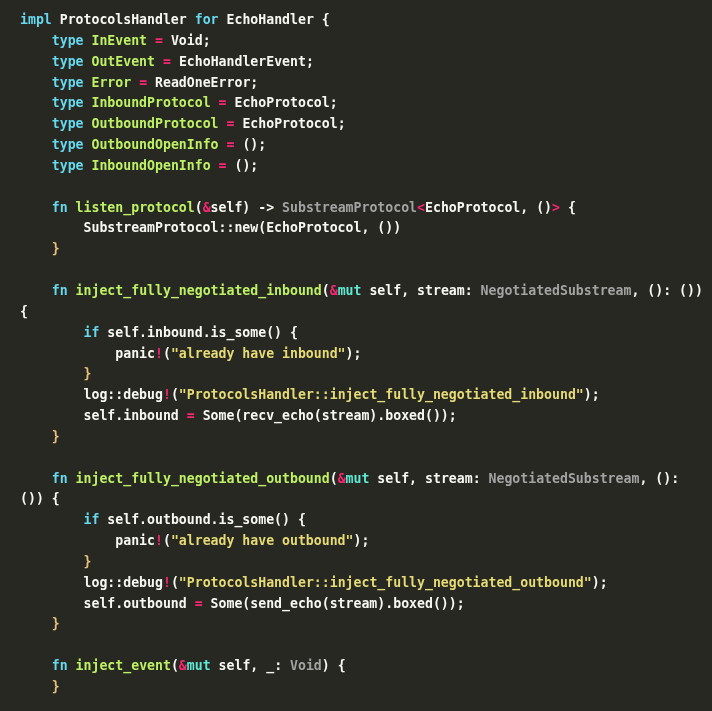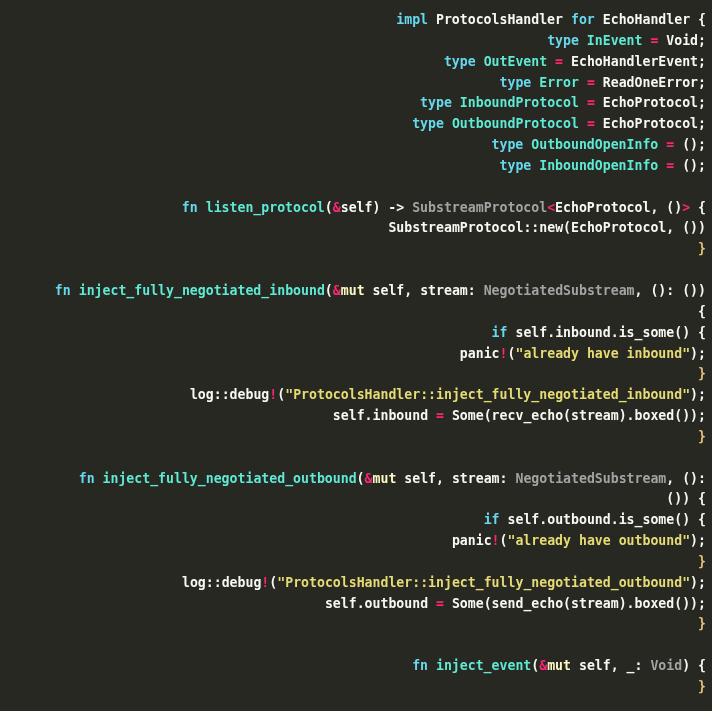--- a/index.html
+++ b/index.html
@@ -9,43 +9,42 @@
     background: #272822;
   }
   #code-surface {
     position: relative;
     width: 712px;
     height: 711px;
     background: #272822;
     overflow: hidden;
     box-sizing: border-box;
     padding: 10px 0 0 0;
-    text-align: right;
   }
   #code-block {
     font-family: "DejaVu Sans Mono", "Liberation Mono", monospace;
     font-size: 13.2px;
     line-height: 20.85px;
     white-space: pre-wrap;
     word-break: break-word;
     color: #f8f8f2;
     margin: 0;
     padding: 0 6px 0 20px;
     letter-spacing: 0px;
     font-weight: 700;
     -webkit-font-smoothing: antialiased;
   }
   .ln { display: block; min-height: 20.85px; }
 
   
   .kw   { color: #66d9ef; font-style: normal; }   
-  .fnm  { color: #5eead4; }                        
+  .fnm  { color: #bef264; }                        
   .typ  { color: #a3a3a3; }                        
   .op   { color: #f92672; }                        
-  .mut  { color: #fef9c3; }                        
+  .mut  { color: #5eead4; }                        
   .str  { color: #e6db74; }                        
   .pl   { color: #f8f8f2; }                        
   .br   { color: #f8f8f2; }                        
   .brc  { color: #e6c07b; }                        
 </style>
 </head>
 <body style="background: rgb(39, 40, 34);">
 
 <div id="code-surface" style="background: rgb(39, 40, 34);">
   <pre id="code-block" style="background: rgb(39, 40, 34);"><span class="ln" id="line-1"><span></span><span class="kw">impl</span><span class="pl"> </span><span class="pl">ProtocolsHandler</span><span class="pl"> </span><span class="kw">for</span><span class="pl"> </span><span class="pl">EchoHandler</span><span class="pl"> </span><span class="br">{</span></span><span class="ln" id="line-2"><span>    </span><span class="kw">type</span><span class="pl"> </span><span class="fnm">InEvent</span><span class="pl"> </span><span class="op">=</span><span class="pl"> </span><span class="pl">Void;</span></span><span class="ln" id="line-3"><span>    </span><span class="kw">type</span><span class="pl"> </span><span class="fnm">OutEvent</span><span class="pl"> </span><span class="op">=</span><span class="pl"> </span><span class="pl">EchoHandlerEvent;</span></span><span class="ln" id="line-4"><span>    </span><span class="kw">type</span><span class="pl"> </span><span class="fnm">Error</span><span class="pl"> </span><span class="op">=</span><span class="pl"> </span><span class="pl">ReadOneError;</span></span><span class="ln" id="line-5"><span>    </span><span class="kw">type</span><span class="pl"> </span><span class="fnm">InboundProtocol</span><span class="pl"> </span><span class="op">=</span><span class="pl"> </span><span class="pl">EchoProtocol;</span></span><span class="ln" id="line-6"><span>    </span><span class="kw">type</span><span class="pl"> </span><span class="fnm">OutboundProtocol</span><span class="pl"> </span><span class="op">=</span><span class="pl"> </span><span class="pl">EchoProtocol;</span></span><span class="ln" id="line-7"><span>    </span><span class="kw">type</span><span class="pl"> </span><span class="fnm">OutboundOpenInfo</span><span class="pl"> </span><span class="op">=</span><span class="pl"> </span><span class="pl">();</span></span><span class="ln" id="line-8"><span>    </span><span class="kw">type</span><span class="pl"> </span><span class="fnm">InboundOpenInfo</span><span class="pl"> </span><span class="op">=</span><span class="pl"> </span><span class="pl">();</span></span><span class="ln" id="line-9">&nbsp;</span><span class="ln" id="line-10"><span>    </span><span class="kw">fn</span><span class="pl"> </span><span class="fnm">listen_protocol</span><span class="pl">(</span><span class="op">&amp;</span><span class="pl">self) -&gt; </span><span class="typ">SubstreamProtocol</span><span class="op">&lt;</span><span class="pl">EchoProtocol, ()</span><span class="op">&gt;</span><span class="pl"> {</span></span><span class="ln" id="line-11"><span>        </span><span class="pl">SubstreamProtocol::new(EchoProtocol, ())</span></span><span class="ln" id="line-12"><span>    </span><span class="brc">}</span></span><span class="ln" id="line-13">&nbsp;</span><span class="ln" id="line-14"><span>    </span><span class="kw">fn</span><span class="pl"> </span><span class="fnm">inject_fully_negotiated_inbound</span><span class="pl">(</span><span class="op">&amp;</span><span class="mut">mut</span><span class="pl"> self, stream: </span><span class="typ">NegotiatedSubstream</span><span class="pl">, (): ()) {</span></span><span class="ln" id="line-15"><span>        </span><span class="kw">if</span><span class="pl"> self.inbound.is_some() {</span></span><span class="ln" id="line-16"><span>            </span><span class="pl">panic</span><span class="op">!</span><span class="pl">(</span><span class="str">"already have inbound"</span><span class="pl">);</span></span><span class="ln" id="line-17"><span>        </span><span class="brc">}</span></span><span class="ln" id="line-18"><span>        </span><span class="pl">log::debug</span><span class="op">!</span><span class="pl">(</span><span class="str">"ProtocolsHandler::inject_fully_negotiated_inbound"</span><span class="pl">);</span></span><span class="ln" id="line-19"><span>        </span><span class="pl">self.inbound </span><span class="op">=</span><span class="pl"> Some(recv_echo(stream).boxed());</span></span><span class="ln" id="line-20"><span>    </span><span class="brc">}</span></span><span class="ln" id="line-21">&nbsp;</span><span class="ln" id="line-22"><span>    </span><span class="kw">fn</span><span class="pl"> </span><span class="fnm">inject_fully_negotiated_outbound</span><span class="pl">(</span><span class="op">&amp;</span><span class="mut">mut</span><span class="pl"> self, stream: </span><span class="typ">NegotiatedSubstream</span><span class="pl">, (): ()) {</span></span><span class="ln" id="line-23"><span>        </span><span class="kw">if</span><span class="pl"> self.outbound.is_some() {</span></span><span class="ln" id="line-24"><span>            </span><span class="pl">panic</span><span class="op">!</span><span class="pl">(</span><span class="str">"already have outbound"</span><span class="pl">);</span></span><span class="ln" id="line-25"><span>        </span><span class="brc">}</span></span><span class="ln" id="line-26"><span>        </span><span class="pl">log::debug</span><span class="op">!</span><span class="pl">(</span><span class="str">"ProtocolsHandler::inject_fully_negotiated_outbound"</span><span class="pl">);</span></span><span class="ln" id="line-27"><span>        </span><span class="pl">self.outbound </span><span class="op">=</span><span class="pl"> Some(send_echo(stream).boxed());</span></span><span class="ln" id="line-28"><span>    </span><span class="brc">}</span></span><span class="ln" id="line-29">&nbsp;</span><span class="ln" id="line-30"><span>    </span><span class="kw">fn</span><span class="pl"> </span><span class="fnm">inject_event</span><span class="pl">(</span><span class="op">&amp;</span><span class="mut">mut</span><span class="pl"> self, _: </span><span class="typ">Void</span><span class="pl">) {</span></span><span class="ln" id="line-31"><span>    </span><span class="brc">}</span></span></pre>

